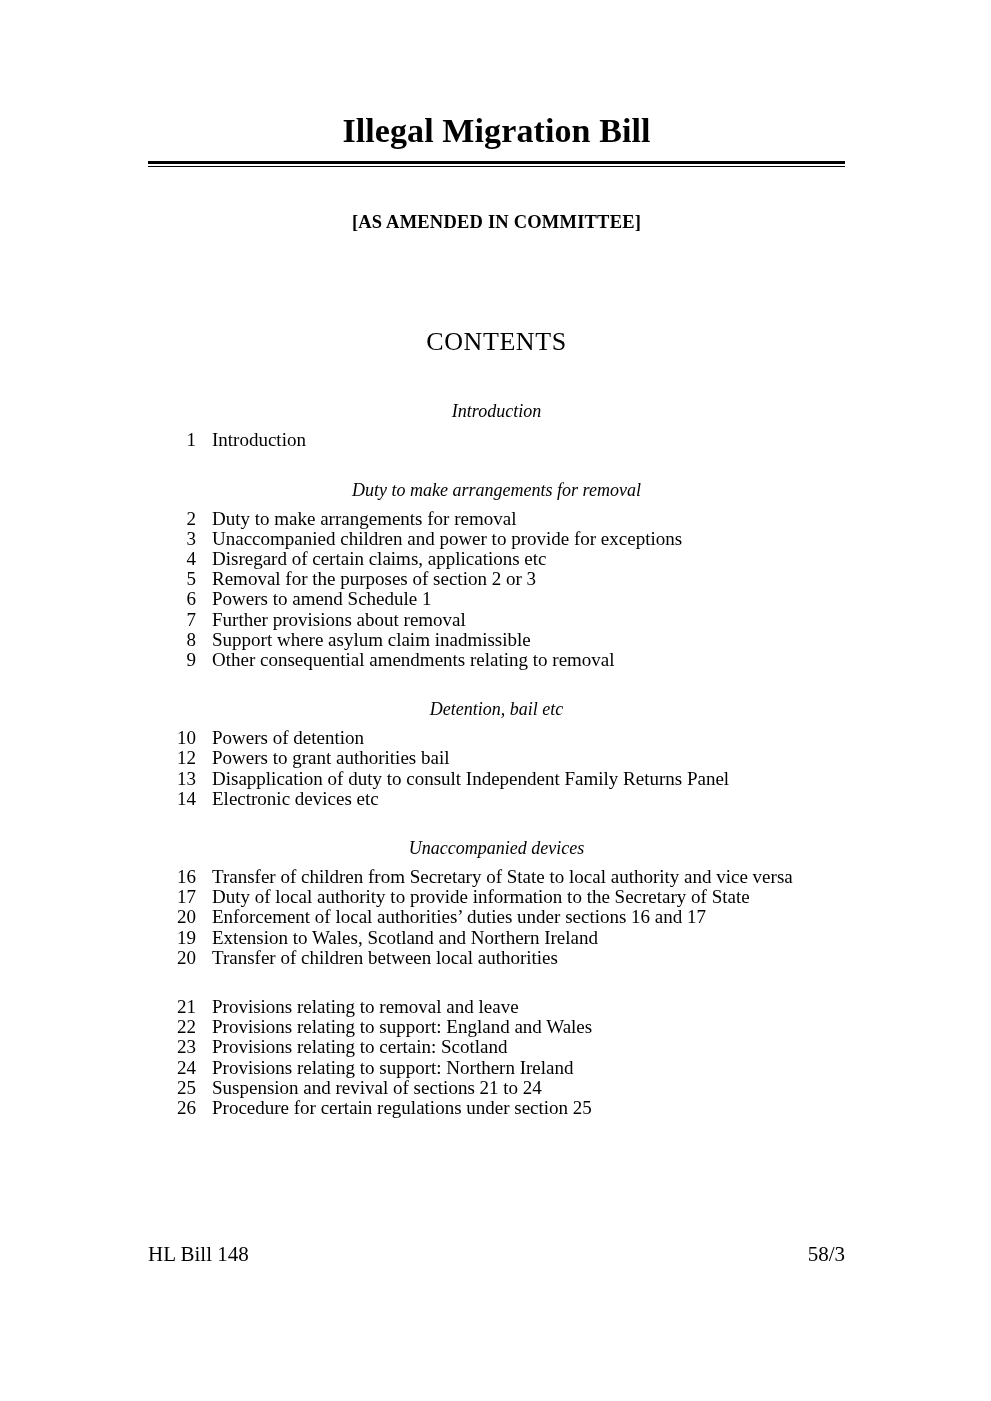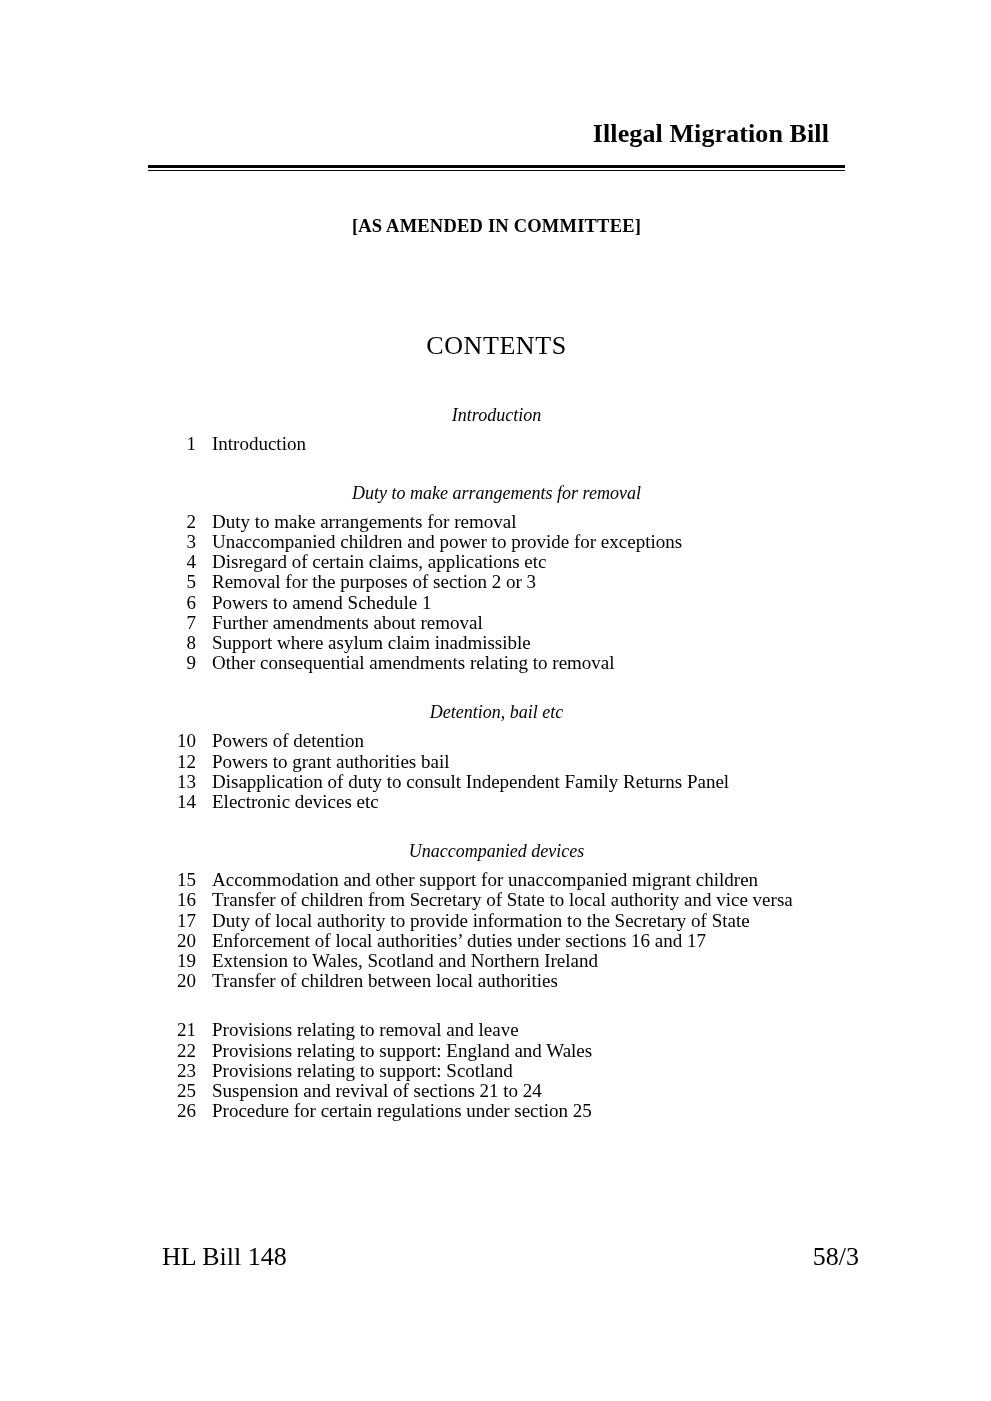--- a/index.html
+++ b/index.html
@@ -29,23 +29,23 @@
     top: 0;
     width: 697px;   
     height: 1401px;
   }
 
   
   .title-block {
     padding-top: 104px;
   }
   .doc-title {
-    margin: 16px;
-    text-align: right;
-    font-size: 26px;
+    margin: 8px;
+    text-align: center;
+    font-size: 34px;
     font-weight: bold;
     letter-spacing: 0.1px;
     line-height: 1.1;
   }
   .rule-group {
     margin-top: 12px;
   }
   .rule-thick {
     height: 3px;
     background: #000000;
@@ -119,22 +119,21 @@
 
   
   .footer {
     position: absolute;
     left: 148px;
     top: 1242px;
     width: 697px;
     display: flex;
     justify-content: space-between;
     align-items: baseline;
-    font-size: 26px;
-    margin-left: 14px;
+    font-size: 21px;
   }
 </style>
 </head>
 <body>
 
 <div class="page">
   <div class="content">
 
     <div class="title-block">
       <h1 class="doc-title">Illegal Migration Bill</h1>
@@ -176,21 +175,21 @@
             <li class="toc-item">
               <span class="item-number">5</span>
               <span class="item-label">Removal for the purposes of section 2 or 3</span>
             </li>
             <li class="toc-item">
               <span class="item-number">6</span>
               <span class="item-label">Powers to amend Schedule 1</span>
             </li>
             <li class="toc-item">
               <span class="item-number">7</span>
-              <span class="item-label">Further amendments about removal</span>
+              <span class="item-label">Further provisions about removal</span>
             </li>
             <li class="toc-item">
               <span class="item-number">8</span>
               <span class="item-label">Support where asylum claim inadmissible</span>
             </li>
             <li class="toc-item">
               <span class="item-number">9</span>
               <span class="item-label">Other consequential amendments relating to removal</span>
             </li>
           </ul>
@@ -213,24 +212,20 @@
             <li class="toc-item">
               <span class="item-number">14</span>
               <span class="item-label">Electronic devices etc</span>
             </li>
           </ul>
         </div>
         <div class="toc-group">
           <div class="group-heading">Unaccompanied devices</div>
           <ul class="group-items">
             <li class="toc-item">
-              <span class="item-number">15</span>
-              <span class="item-label">Accommodation and other support for unaccompanied migrant children</span>
-            </li>
-            <li class="toc-item">
               <span class="item-number">16</span>
               <span class="item-label">Transfer of children from Secretary of State to local authority and vice versa</span>
             </li>
             <li class="toc-item">
               <span class="item-number">17</span>
               <span class="item-label">Duty of local authority to provide information to the Secretary of State</span>
             </li>
             <li class="toc-item">
               <span class="item-number">20</span>
               <span class="item-label">Enforcement of local authorities’ duties under sections 16 and 17</span>
@@ -250,21 +245,25 @@
             <li class="toc-item">
               <span class="item-number">21</span>
               <span class="item-label">Provisions relating to removal and leave</span>
             </li>
             <li class="toc-item">
               <span class="item-number">22</span>
               <span class="item-label">Provisions relating to support: England and Wales</span>
             </li>
             <li class="toc-item">
               <span class="item-number">23</span>
-              <span class="item-label">Provisions relating to support: Scotland</span>
+              <span class="item-label">Provisions relating to certain: Scotland</span>
+            </li>
+            <li class="toc-item">
+              <span class="item-number">24</span>
+              <span class="item-label">Provisions relating to support: Northern Ireland</span>
             </li>
             <li class="toc-item">
               <span class="item-number">25</span>
               <span class="item-label">Suspension and revival of sections 21 to 24</span>
             </li>
             <li class="toc-item">
               <span class="item-number">26</span>
               <span class="item-label">Procedure for certain regulations under section 25</span>
             </li>
           </ul>

